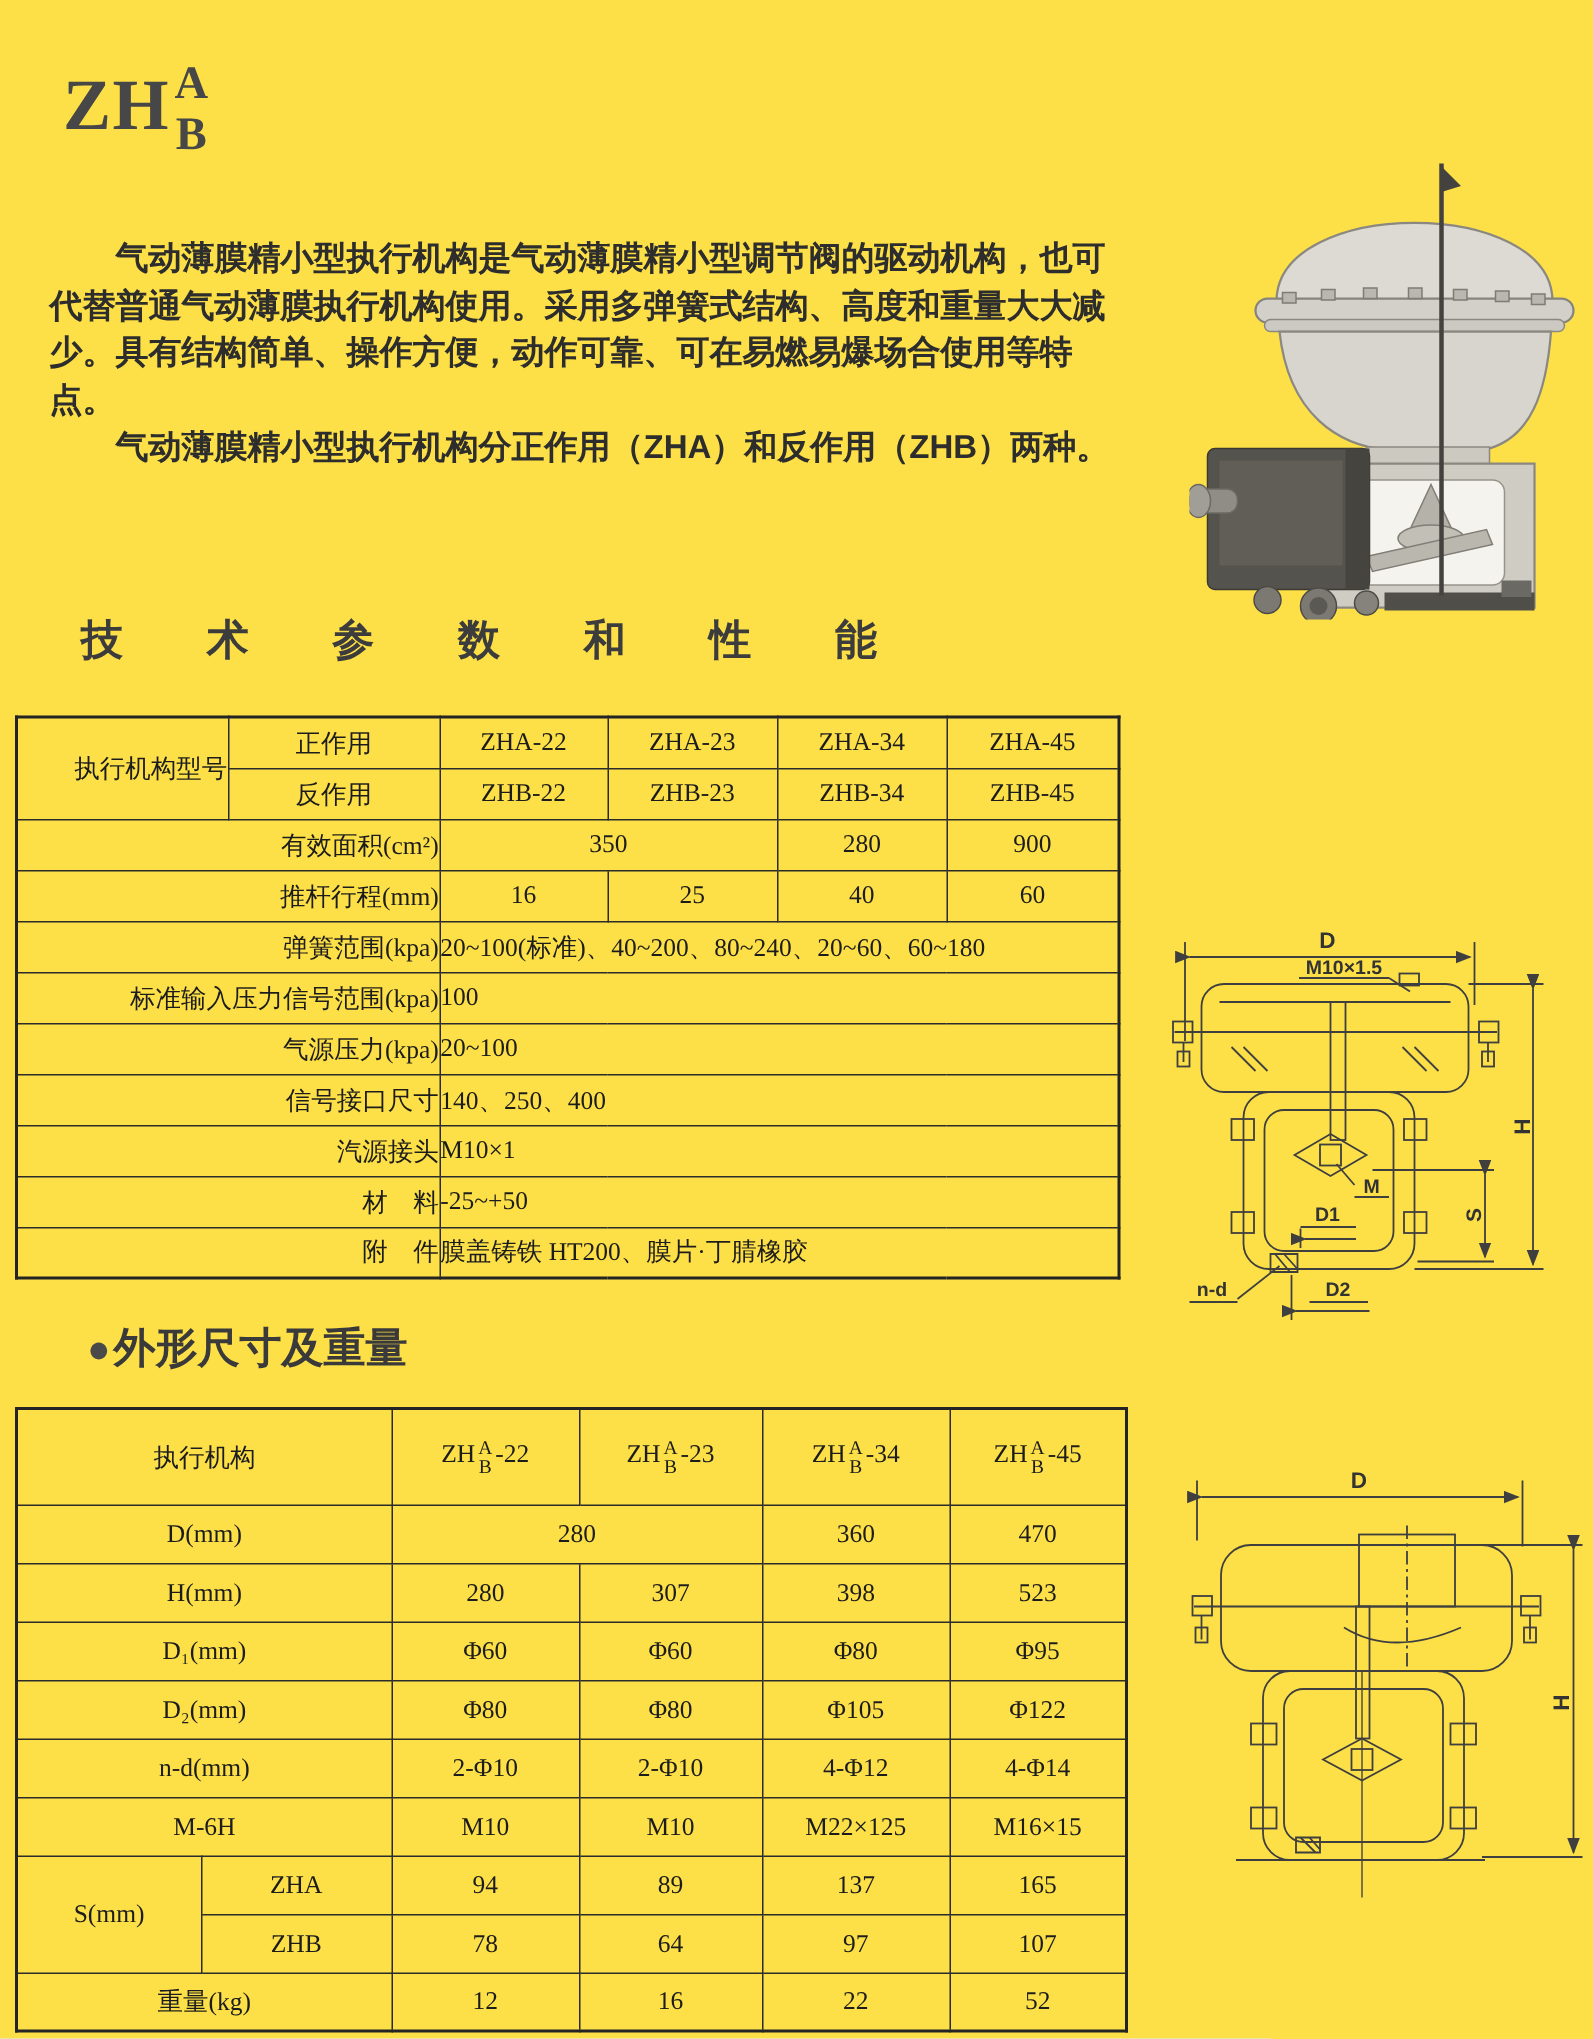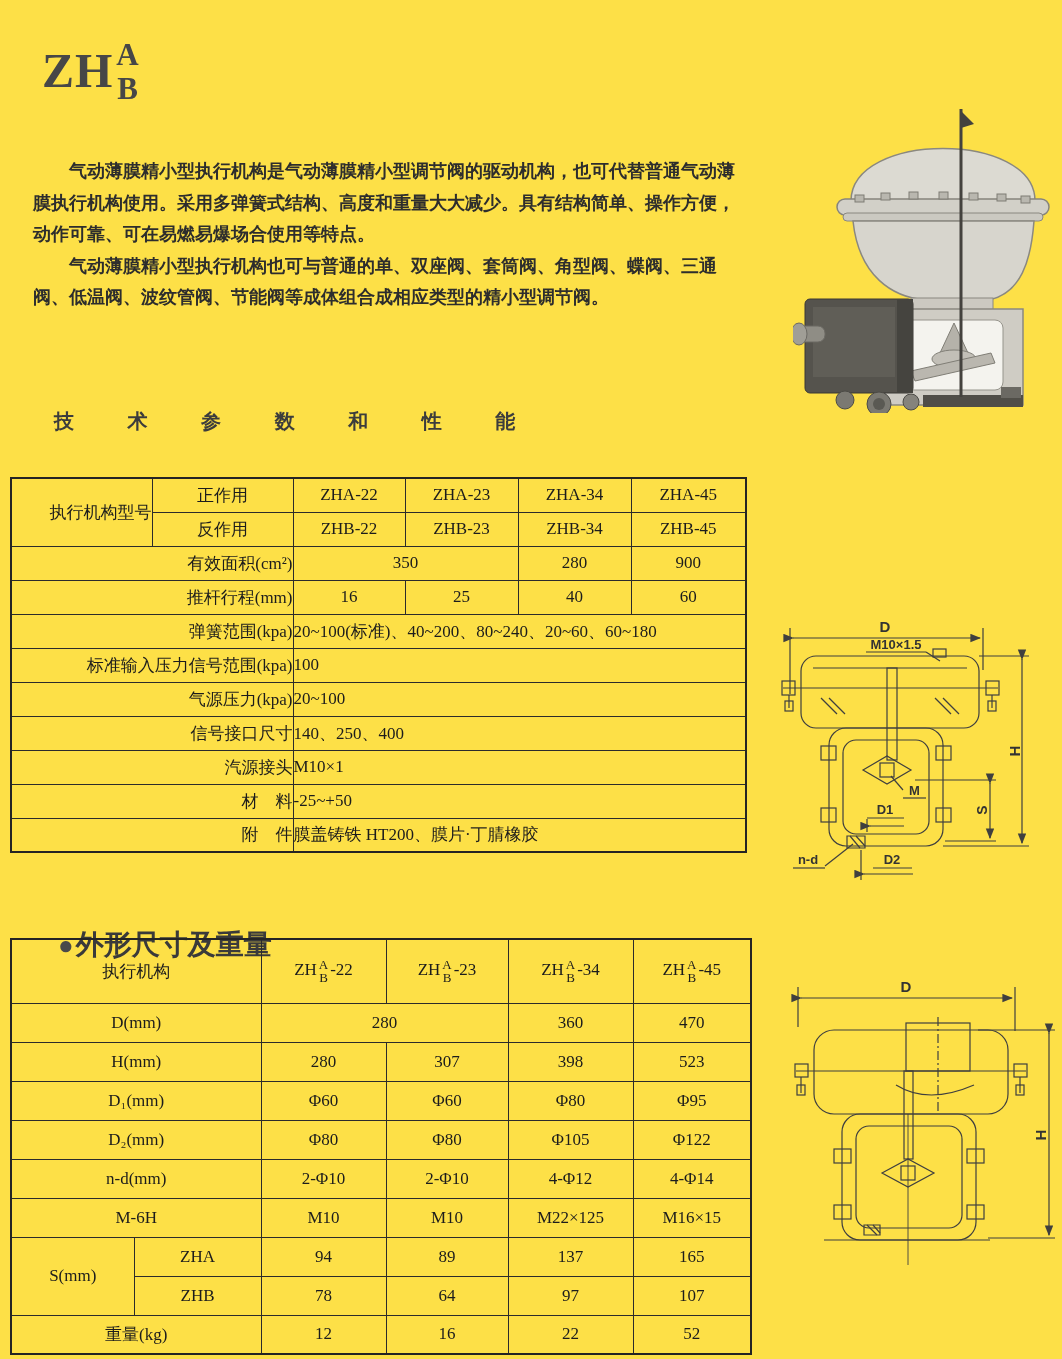--- a/index.html
+++ b/index.html
@@ -7,25 +7,25 @@
         font-family:"Liberation Sans",sans-serif;color:#2e2e2e;}
   
   .title{position:absolute;left:42px;top:36px;display:flex;align-items:center;color:#474747;}
   .t-zh{font-family:"Liberation Serif",serif;font-weight:bold;font-size:48px;letter-spacing:1px;}
   .t-ab{display:inline-flex;flex-direction:column;align-items:center;margin:0 8px 0 3px;
         font-family:"Liberation Serif",serif;font-weight:bold;font-size:31px;line-height:34px;
         transform:translateY(2px);}
   .t-rest{font-family:"Liberation Serif",serif;font-weight:bold;font-size:41px;letter-spacing:2px;color:#454545;}
   
   .intro{position:absolute;left:33px;top:156px;width:714px;}
-  .intro p{margin:0;text-indent:2em;font-size:18px;line-height:31.5px;font-weight:600;color:#2d2d2d;}
-  
-  .h-tech{position:absolute;left:54px;top:408px;font-size:20px;font-weight:bold;
+  .intro p{margin:0;text-indent:2em;font-size:22px;line-height:31.5px;font-weight:600;color:#2d2d2d;}
+  
+  .h-tech{position:absolute;left:54px;top:408px;font-size:28px;font-weight:bold;
           letter-spacing:24px;color:#3c3c3c;white-space:nowrap;}
-  .h-dims{position:absolute;left:58px;top:926px;font-size:28px;font-weight:bold;color:#3a3a3a;}
+  .h-dims{position:absolute;left:58px;top:880px;font-size:28px;font-weight:bold;color:#3a3a3a;}
   .h-dims .bullet{margin-right:2px;font-size:26px;color:#4a4a4a;}
   
   table.tbl{position:absolute;border-collapse:collapse;table-layout:fixed;border:2px solid #242424;}
   table.tbl td{border:1.4px solid #2b2b2b;font-family:"Liberation Serif",serif;font-size:17px;
                color:#1c1c1c;padding:0;overflow:hidden;white-space:nowrap;}
   .t1{left:10px;top:477px;width:735px;}
   .t1 tr{height:34px;}
   .t2{left:10px;top:938px;width:740px;}
   .t2 tr{height:39px;}
   .t2 tr.hdr{height:64px;}
@@ -48,21 +48,21 @@
   <div class="title">
     <span class="t-zh">ZH</span>
     <span class="t-ab">
       <span>A</span>
       <span>B</span>
     </span>
   </div>
 
   <div class="intro">
     <p>气动薄膜精小型执行机构是气动薄膜精小型调节阀的驱动机构，也可代替普通气动薄膜执行机构使用。采用多弹簧式结构、高度和重量大大减少。具有结构简单、操作方便，动作可靠、可在易燃易爆场合使用等特点。</p>
-    <p>气动薄膜精小型执行机构也可与普通的单、双座阀、套筒阀、角型阀、蝶阀、三通阀、低温阀、波纹管阀、节能阀等成体组合成相应类型的精小型调节阀。</p>
+    <p>气动薄膜精小型执行机构分正作用（ZHA）和反作用（ZHB）两种。</p>
   </div>
 
   <svg class="photo" viewBox="0 0 267 312">
     <path d="M58,100 C58,30 242,30 242,100 L242,104 L58,104 Z" fill="#dcdad2" stroke="#8a8880" stroke-width="1.5"></path>
     <rect x="44" y="98" width="212" height="16" rx="8" fill="#d2d0c8" stroke="#86847c" stroke-width="1.5"></rect>
     <g fill="#b9b7af" stroke="#7e7c74">
       <rect x="62" y="94" width="9" height="7"></rect>
         <rect x="88" y="92" width="9" height="7"></rect>
       <rect x="116" y="91" width="9" height="7"></rect>
         <rect x="146" y="91" width="9" height="7"></rect>

